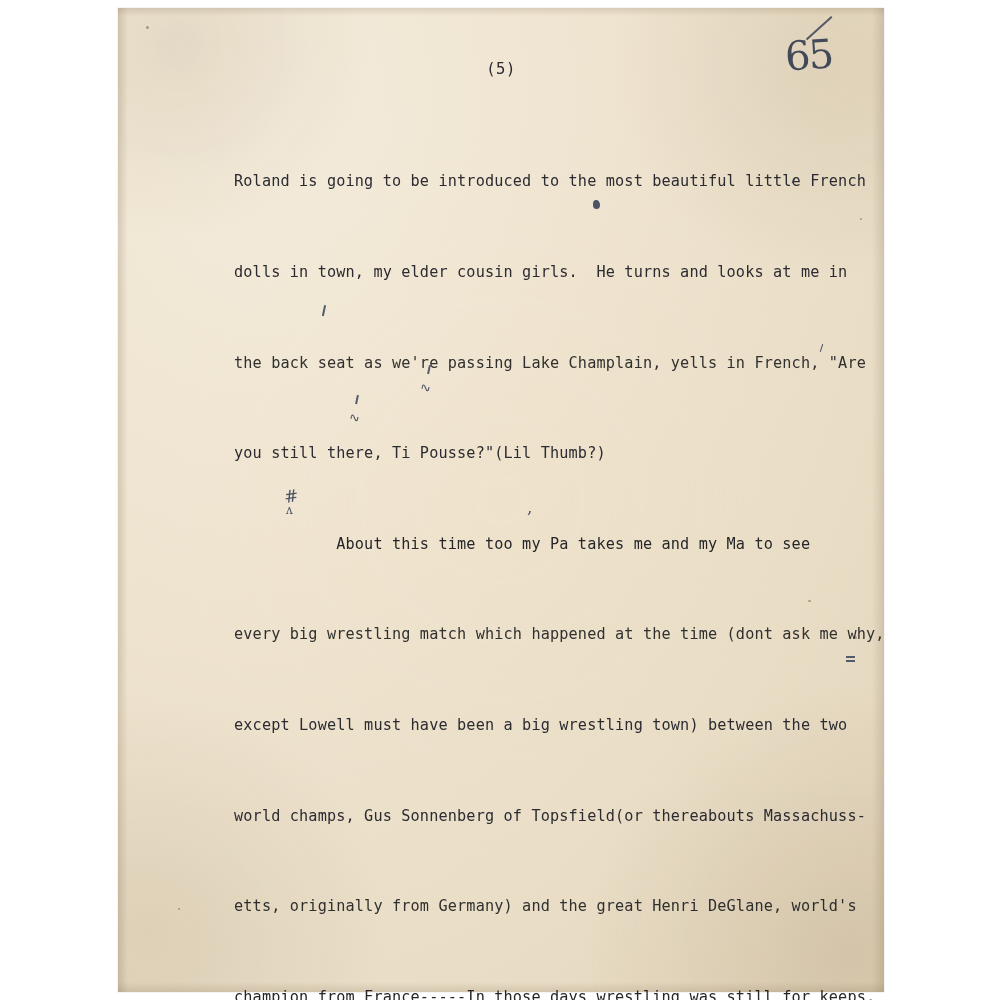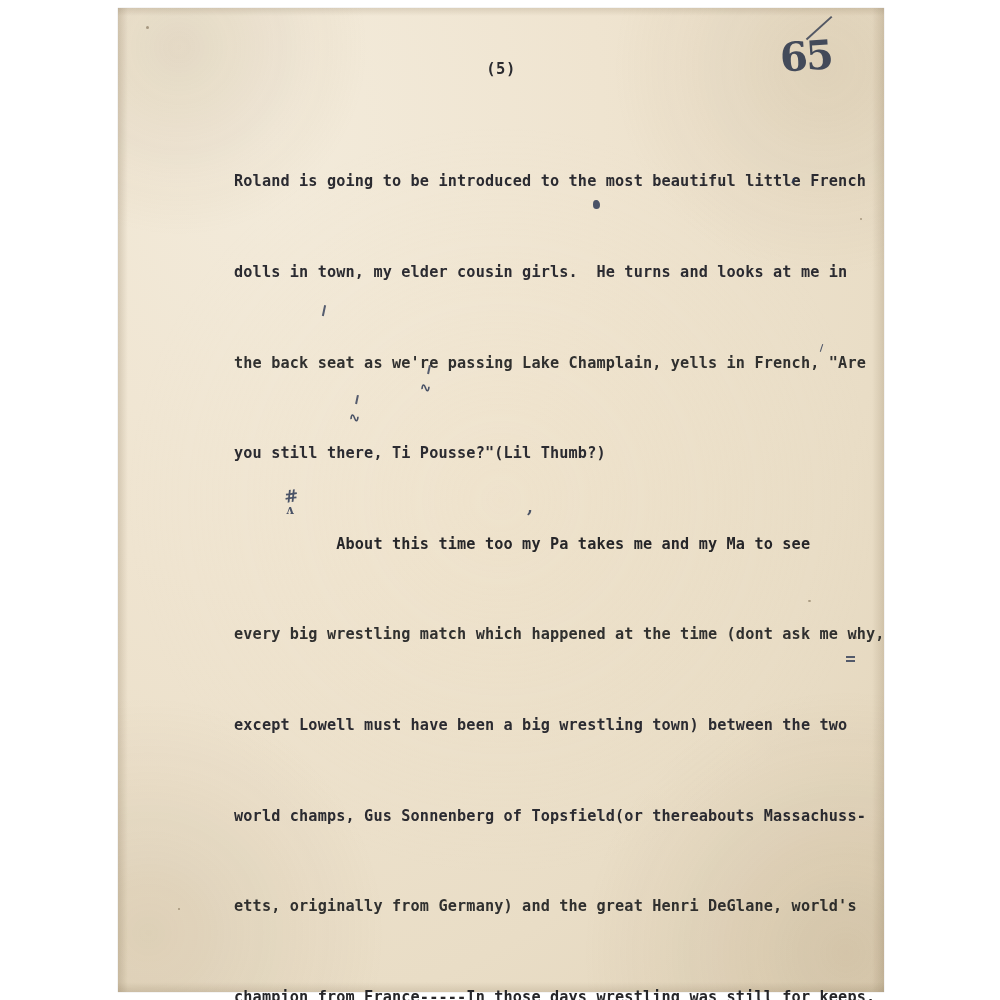--- a/index.html
+++ b/index.html
@@ -11,21 +11,20 @@
     overflow: hidden;
   }
   body {
     font-family: "DejaVu Sans Mono", monospace;
   }
   #page-wrap {
     position: relative;
     width: 1000px;
     height: 1000px;
     background: #ffffff;
-    font-weight: bold;
   }
   
   #sheet {
     position: absolute;
     left: 118px;
     top: 8px;
     width: 766px;
     height: 984px;
     background: #efe5d2;
     background-image:

